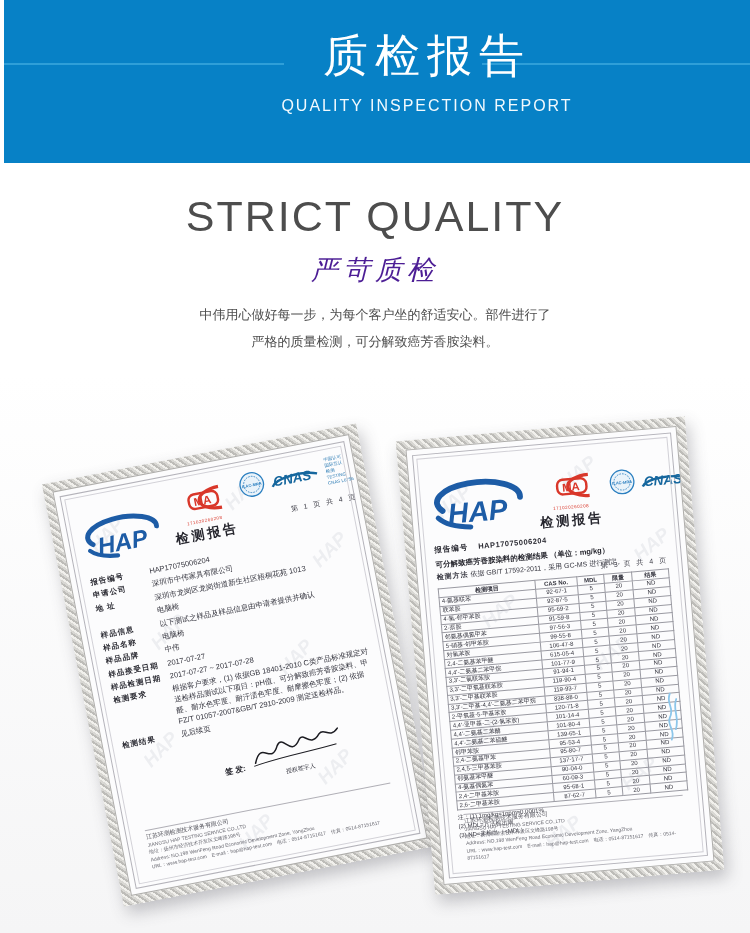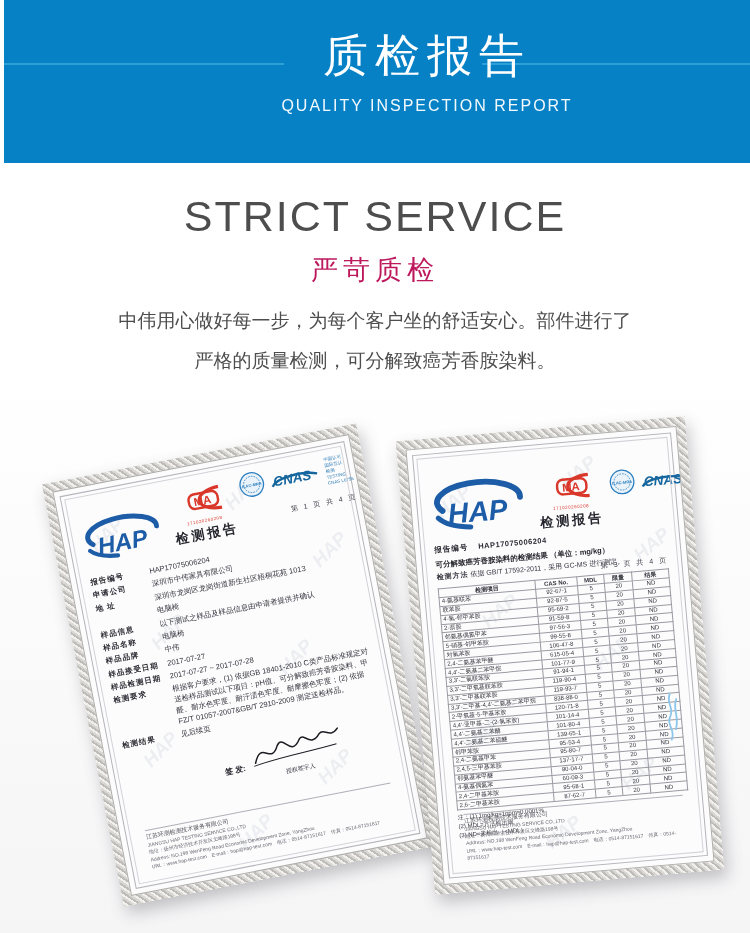--- a/index.html
+++ b/index.html
@@ -9,22 +9,22 @@
   
   .banner { position:absolute; top:0; left:4px; width:750px; height:163px; background:#0781c6;padding-left:48px; }
   .banner-rule { position:absolute; top:63px; height:2px; background:#2f9fd8; }
   .banner-rule.left { left:0; width:280px; }
   .banner-rule.right { right:0; width:272px; }
   .banner-title { position:absolute; top:26px; width:100%; text-align:center; font-size:45px; font-weight:500; letter-spacing:7px; color:#ffffff; }
   .banner-sub { position:absolute; top:97px; width:100%; text-align:center; font-size:16px; font-weight:400; letter-spacing:2px; color:#f2fafe; }
 
   
   .strict { margin-top:192px; text-align:center; font-size:43px; font-weight:500; letter-spacing:2px; color:#4d4d4d; }
-  .cnhead { text-align:center; font-size:27px; letter-spacing:5px; color:#be185d; margin-top:11px; }
-  .desc { text-align:center; font-size:19px; color:#4d4d4d; line-height:2.1; margin-top:13px; }
+  .cnhead { text-align:center; font-size:27px; letter-spacing:5px; color:#4c1d95; margin-top:11px;font-style:italic; }
+  .desc { text-align:center; font-size:13px; color:#4d4d4d; line-height:2.1; margin-top:13px; }
 
   
   .stage { position:absolute; left:0; top:375px; width:750px; height:558px; background:linear-gradient(#ffffff,#f5f5f6); }
   .cert { position:absolute; padding:9px; background:repeating-linear-gradient(45deg,#d8d7d3 0 2px,#f1f0ec 2px 4px,#bdbcb8 4px 6px);
           box-shadow:3px 8px 16px rgba(70,70,80,.30); }
   .cert.left  { left:80px;  top:75px;  width:320px; height:430px; transform:rotate(-11deg); z-index:1; }
   .cert.right { left:415px; top:53px;  width:290px; height:455px; transform:rotate(-5deg);  z-index:2; }
   .paper { position:relative; width:100%; height:100%; background:#fcfcfd; border:1px solid #aeadaa; overflow:hidden; }
   .paper::before { content:""; position:absolute; inset:5px; border:1.5px solid #b4b3ba; pointer-events:none; }
   .paper::after  { content:""; position:absolute; inset:9px; border:1px solid #d2d1d7; pointer-events:none; }
@@ -92,21 +92,21 @@
 
 <div class="page">
 
   <div class="banner">
     <div class="banner-rule left"></div>
     <div class="banner-rule right"></div>
     <div class="banner-title">质检报告</div>
     <div class="banner-sub">QUALITY INSPECTION REPORT</div>
   </div>
 
-  <div class="strict">STRICT SERVICE</div>
+  <div class="strict">STRICT QUALITY</div>
   <div class="cnhead">严苛质检</div>
   <div class="desc">
     <div>中伟用心做好每一步，为每个客户坐的舒适安心。部件进行了</div>
     <div>严格的质量检测，可分解致癌芳香胺染料。</div>
   </div>
 
   <div class="stage">
 
     <div class="cert left">
       <div class="paper">

